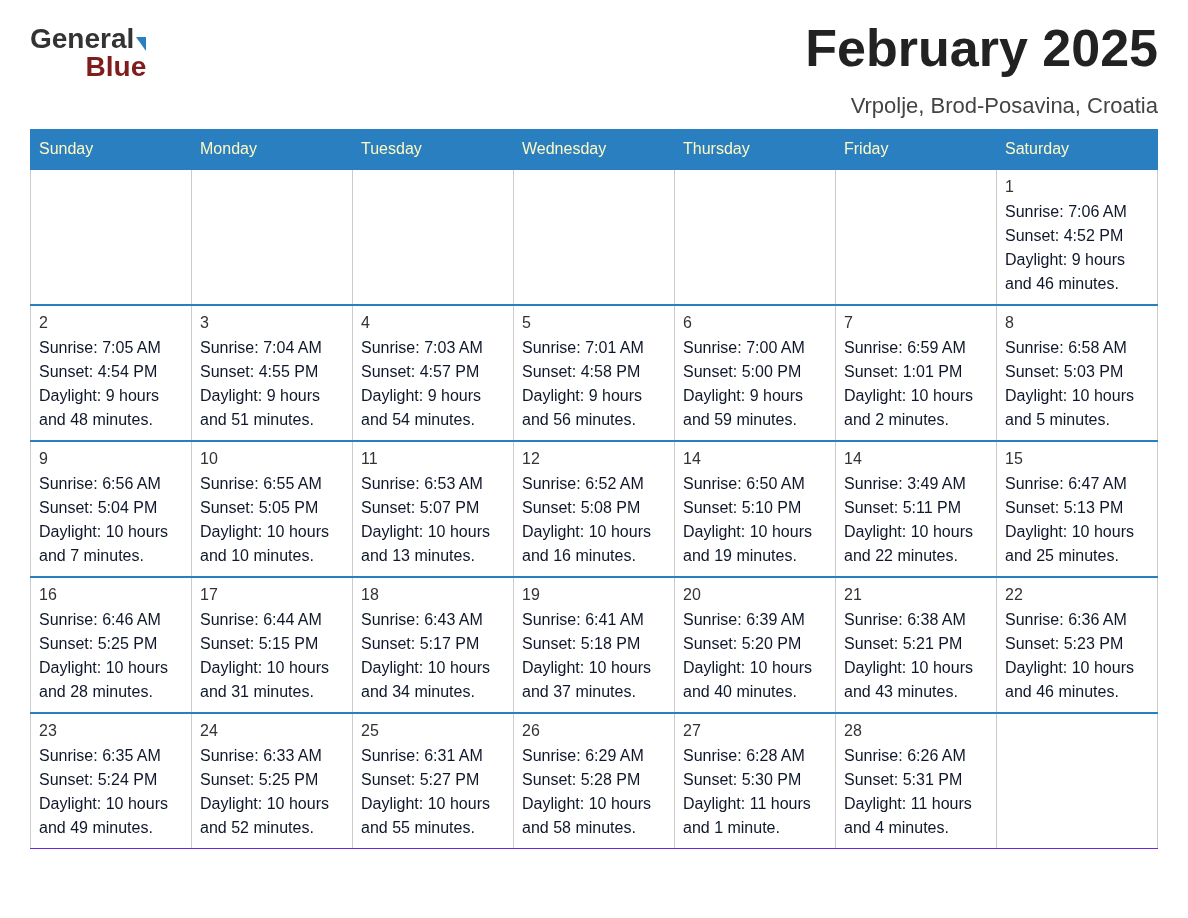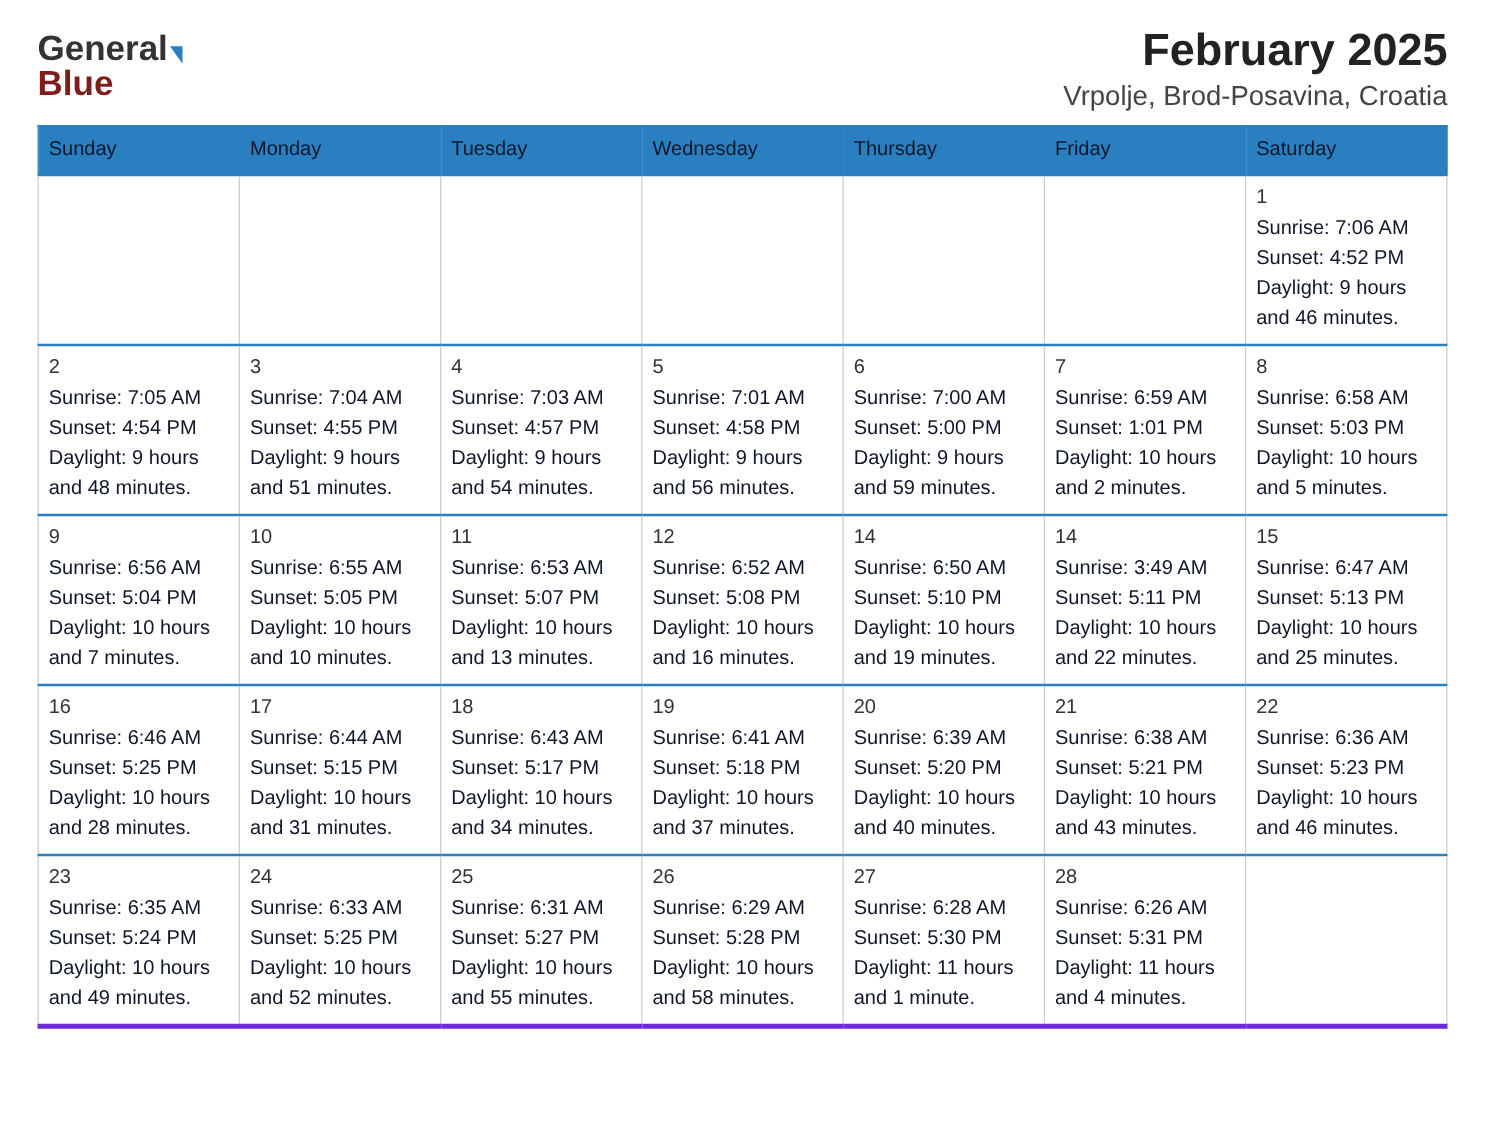--- a/index.html
+++ b/index.html
@@ -12,21 +12,21 @@
     }
     .header {
       display: flex;
       justify-content: space-between;
       align-items: flex-start;
       margin-bottom: 10px;
     }
     .logo {
       display: flex;
       flex-direction: column;
-      align-items: flex-start;
+      align-items: flex-end;
       padding-top: 5px;
     }
     .logo-general {
       font-size: 28px;
       font-weight: bold;
       color: #333;
       line-height: 1;
     }
     .logo-blue {
       font-size: 28px;
@@ -41,38 +41,38 @@
       border-left: 10px solid transparent;
       border-right: 0px solid transparent;
       border-top: 14px solid #2a7fc1;
       margin-left: 2px;
       vertical-align: middle;
     }
     .title-block {
       text-align: right;
     }
     .month-title {
-      font-size: 36px;
+      font-size: 52px;
       font-weight: bold;
       color: #222;
       line-height: 1.1;
     }
     .location {
       font-size: 22px;
       color: #444;
-      margin-top: 4px;
+      margin-top: 16px;
     }
     .calendar {
       width: 100%;
       border-collapse: collapse;
       margin-top: 10px;
     }
     .calendar th {
       background-color: #2a7fc1;
-      color: #0f172a;
+      color: #fef9c3;
       font-size: 16px;
       font-weight: normal;
       padding: 10px 8px;
       text-align: left;
       border: 1px solid #2a7fc1;
     }
     .calendar td {
       vertical-align: top;
       border: 1px solid #ccc;
       border-top: 2px solid #2a7fc1;
@@ -91,21 +91,21 @@
       font-weight: normal;
       display: block;
       margin-bottom: 4px;
     }
     .day-info {
       font-size: 16px;
       line-height: 1.5;
       color: #0f172a;
     }
     .calendar tr:last-child td {
-      border-bottom: 4px solid #6d28d9;
+      border-bottom: 1px solid #6d28d9;
     }
   </style>
 </head>
 <body>
 
 <div class="header">
   <div class="logo">
     <div>
       <span class="logo-general">General</span><span class="logo-triangle"></span>
     </div>

